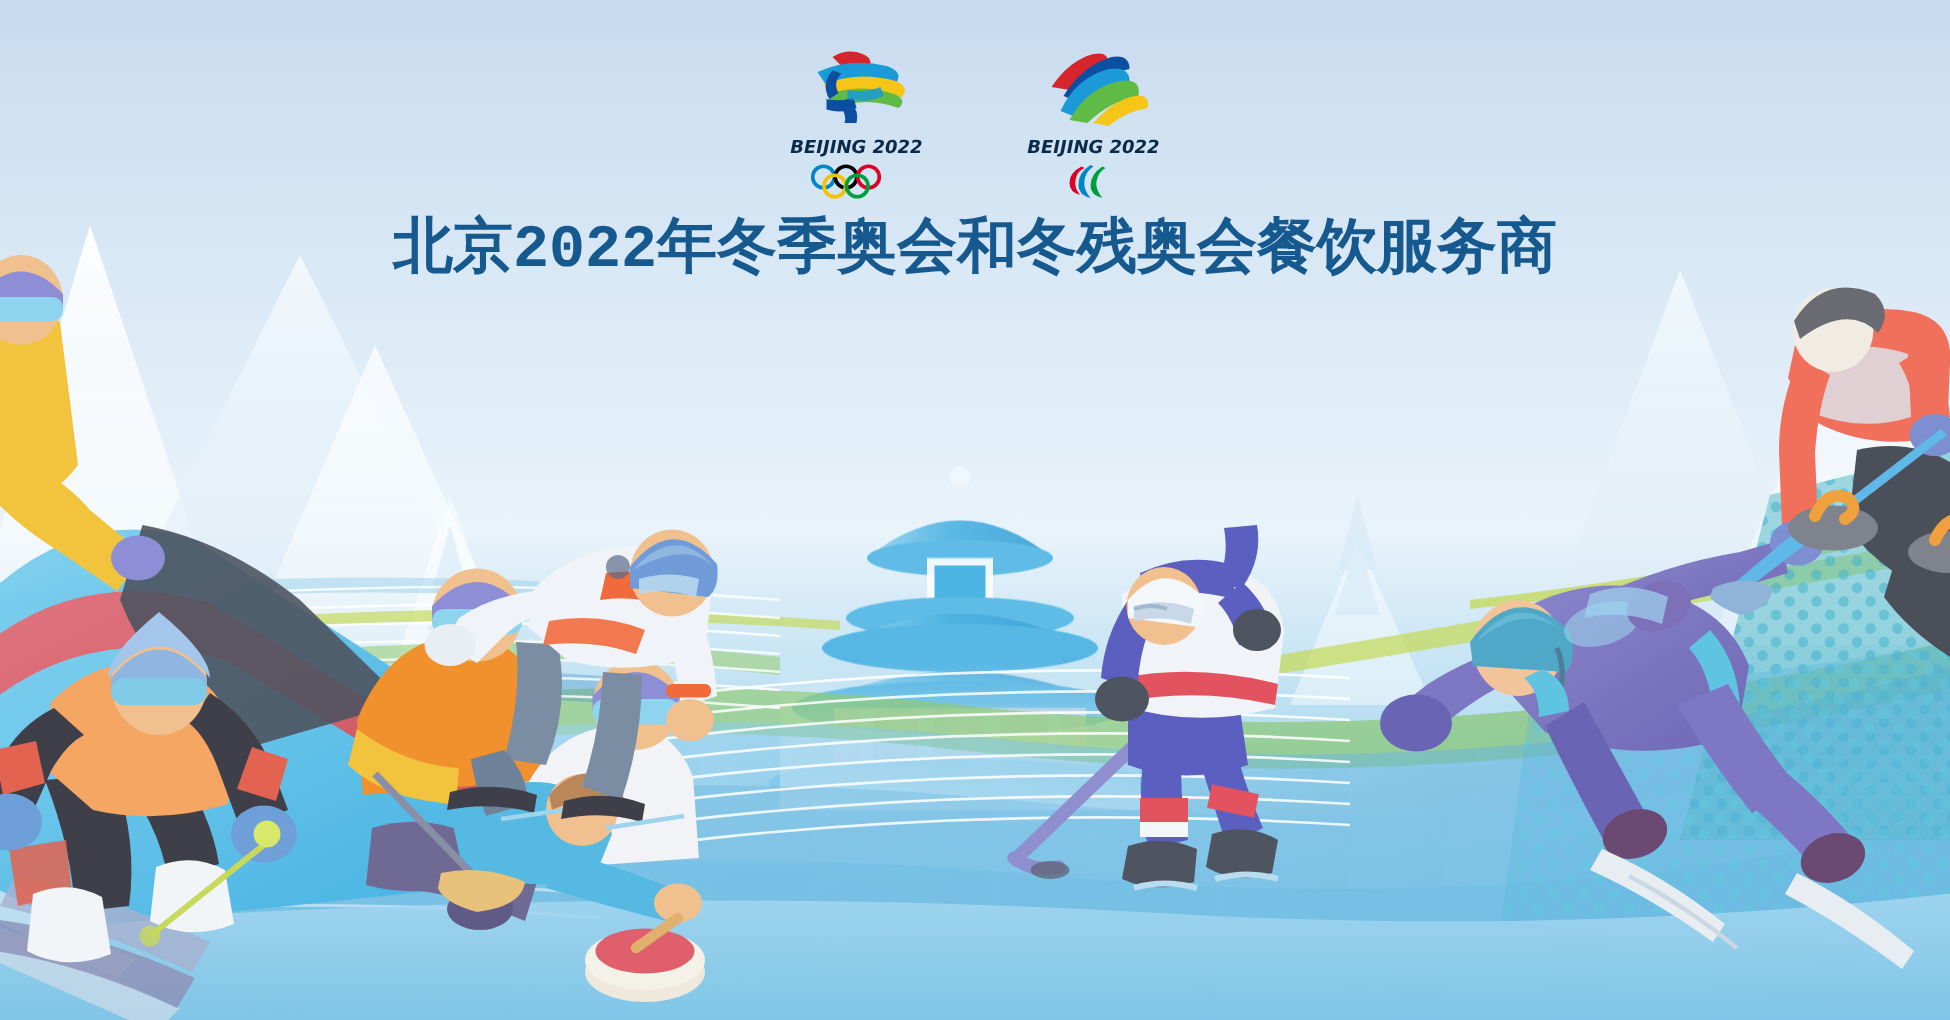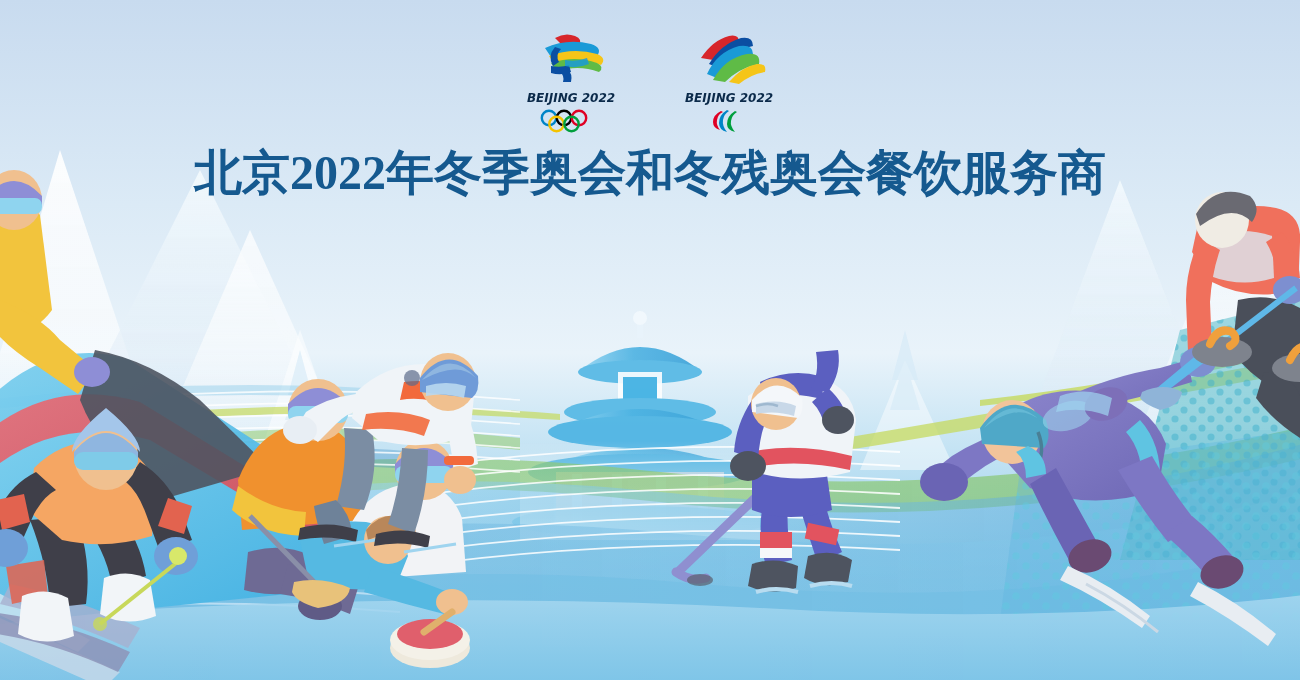--- a/index.html
+++ b/index.html
@@ -24,28 +24,28 @@
   }
   .emblem-block { width:110px; display:flex; flex-direction:column; align-items:center; }
   .emblem-mark { width:92px; height:54px; }
   .emblem-word { width:100px; height:18px; margin-top:4px; }
   .emblem-sym  { width:76px; height:26px; margin-top:2px; }
 
   
   #title {
     position:absolute; left:0; top:146px; width:1300px;
     text-align:center;
-    font-size:48px;
+    font-size:40px;
     font-weight:bold;
     letter-spacing:0px;
     color:#15598f;
     line-height:1.12;
     z-index:45;
     white-space:nowrap;
-    font-family:Liberation Serif, serif;
+    font-family:Liberation Mono, monospace;
   }
 </style>
 </head>
 <body>
 
 <div id="banner">
 
   <svg class="svgfull" viewBox="0 0 1300 680" preserveAspectRatio="none">
     <defs>
       <linearGradient id="skyG" x1="0" y1="0" x2="0" y2="1">

